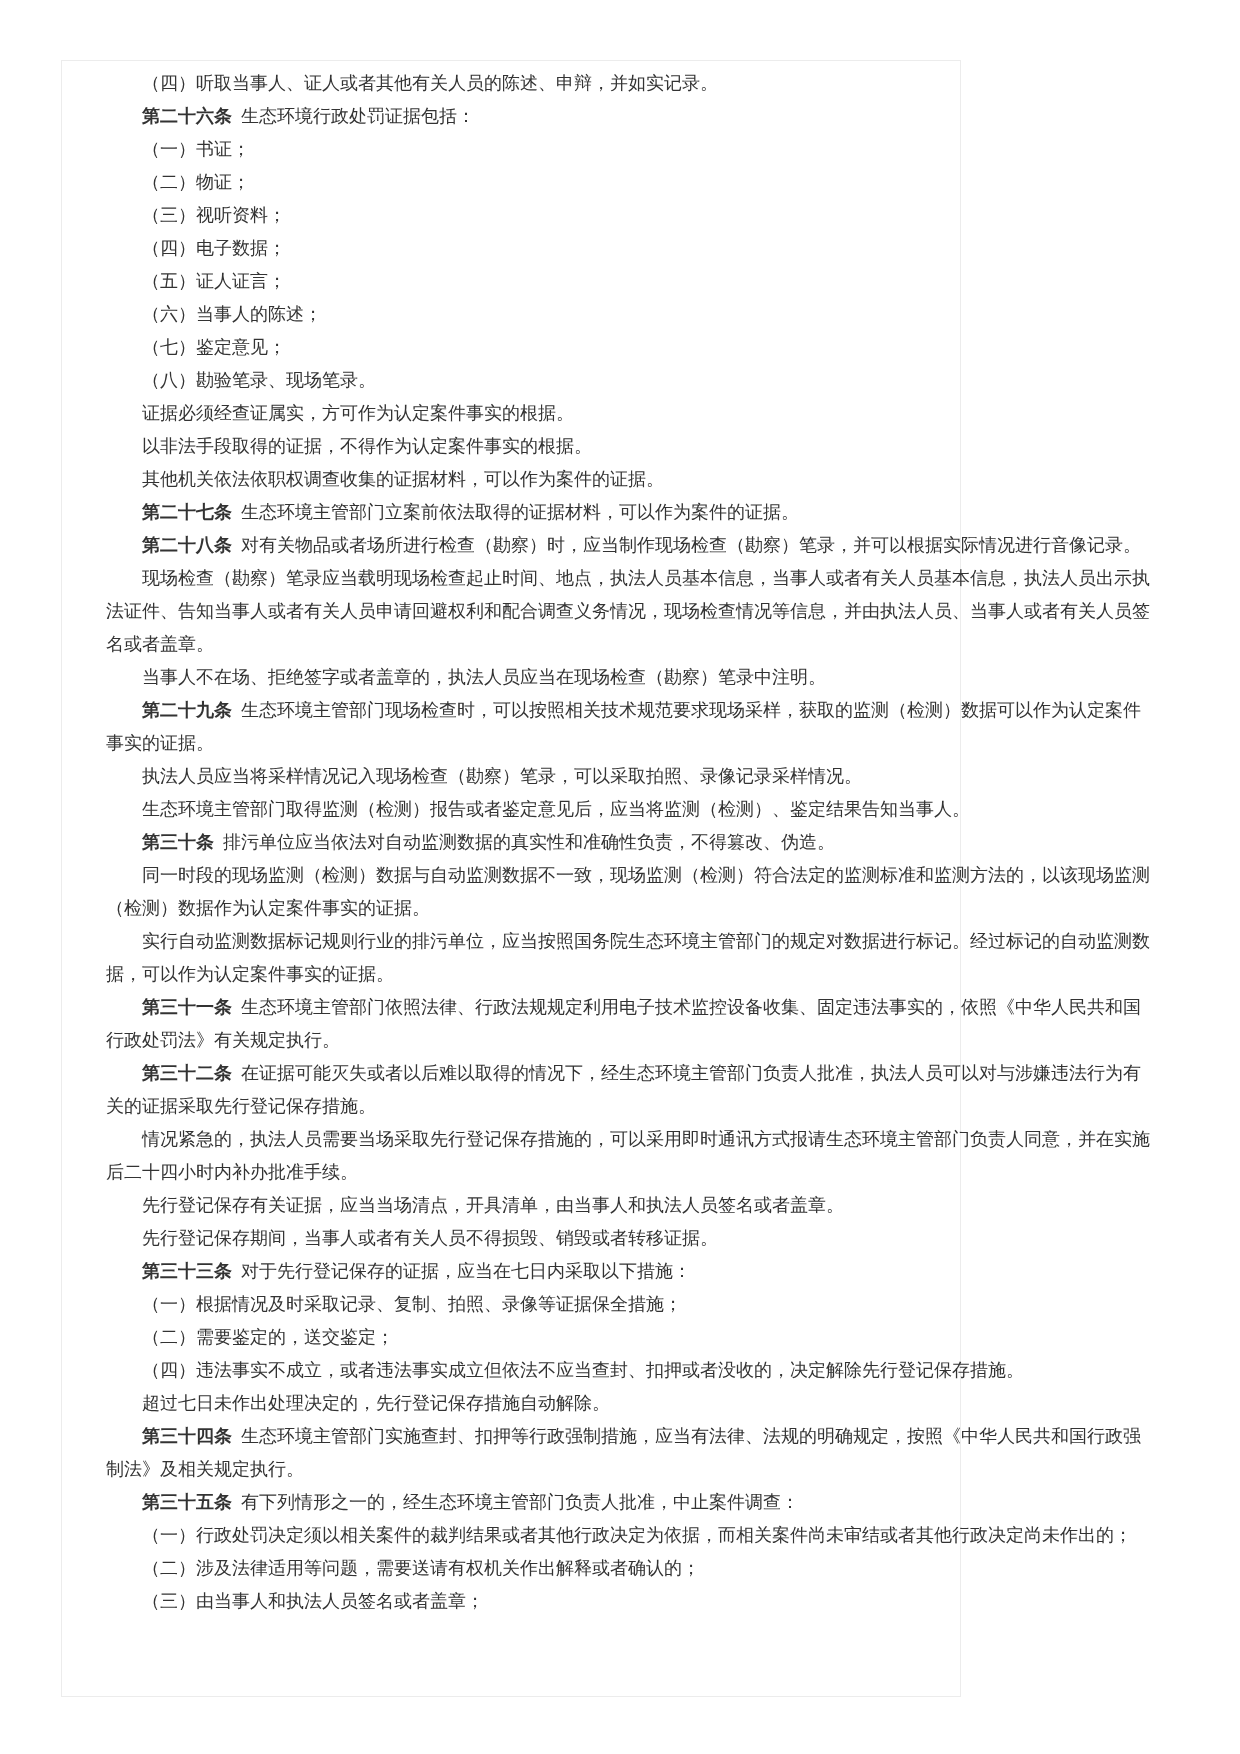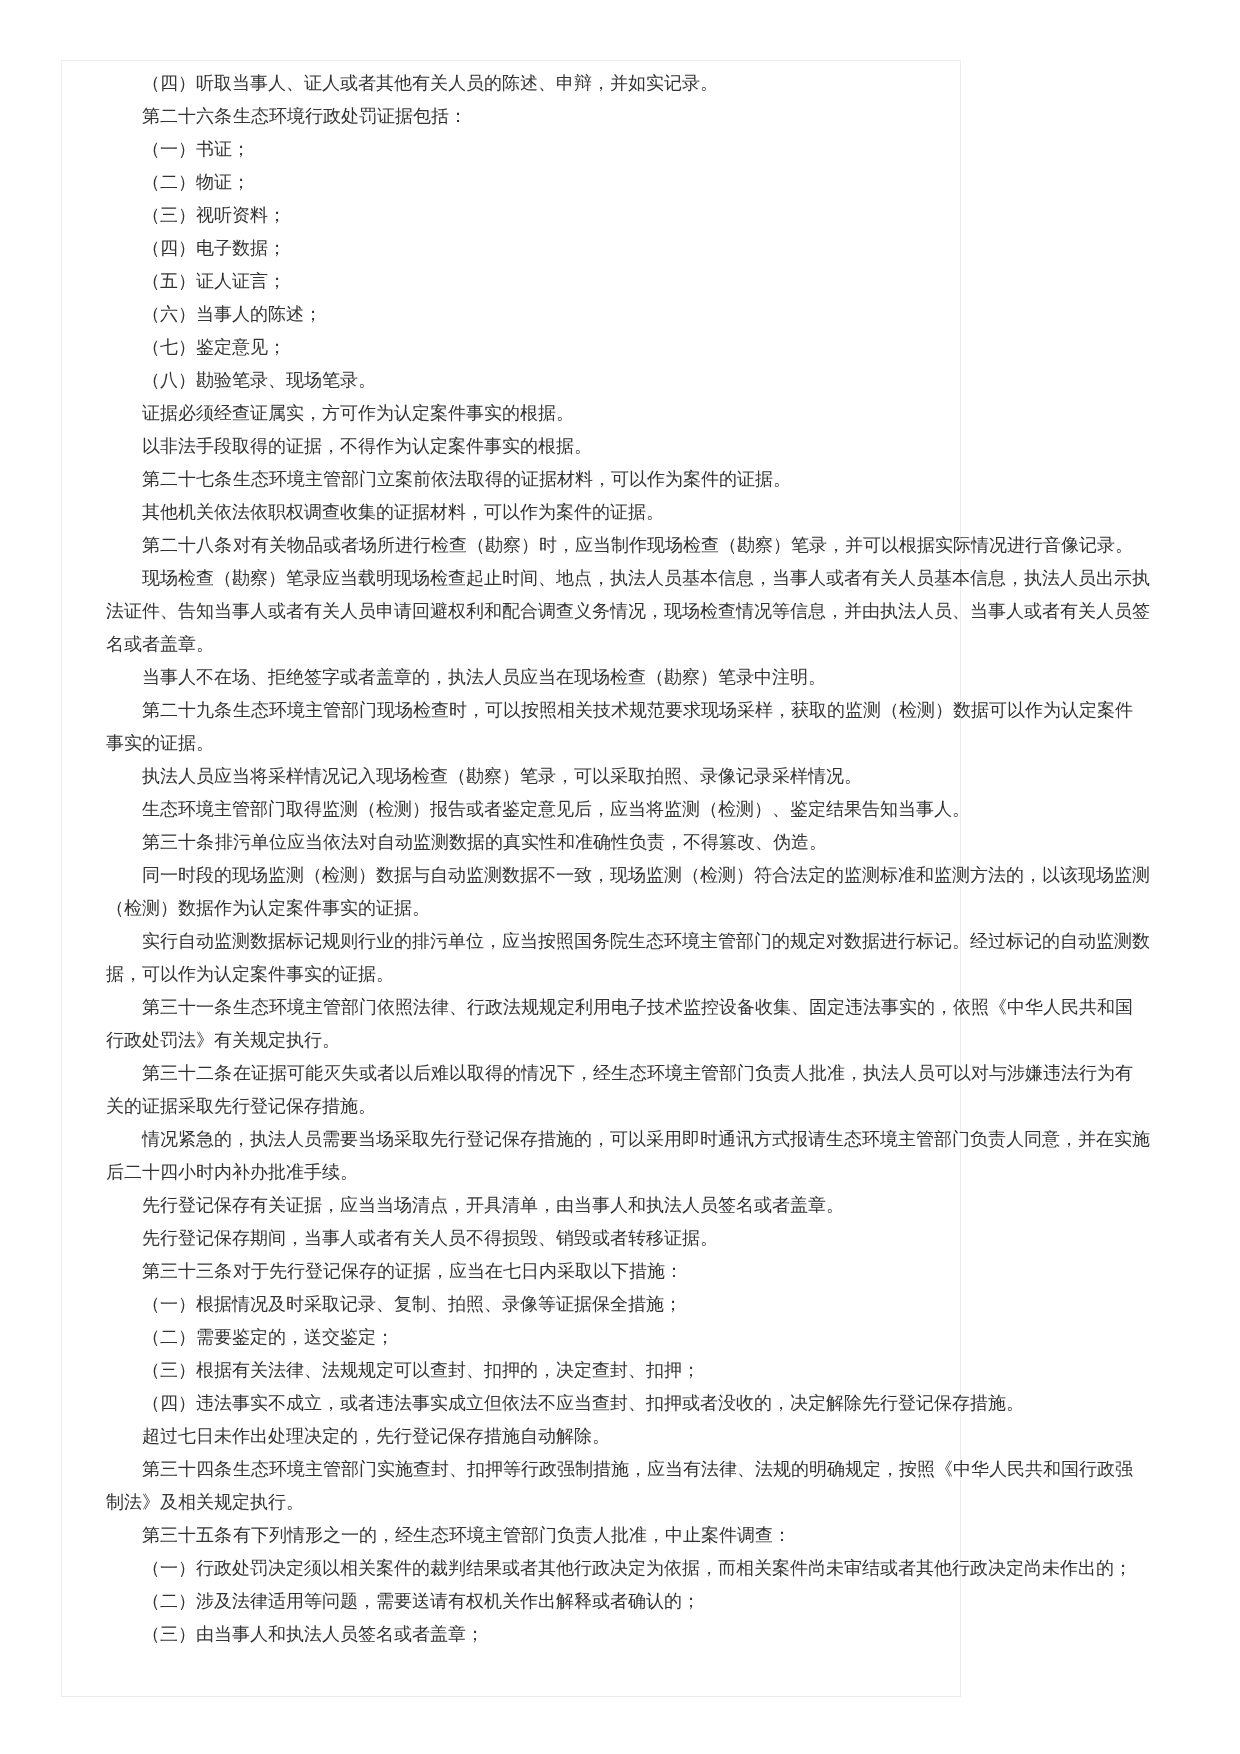--- a/index.html
+++ b/index.html
@@ -32,23 +32,23 @@
     margin: 0;
     padding: 0;
     font-size: 18px;
     line-height: 33px;
     color: #333333;
     text-indent: 2em;
     text-align: left;
     word-break: break-all;
   }
   p.para b.art {
-    font-weight: 400;
+    font-weight: 700;
     color: #333333;
-    margin-right: 1px;
+    margin-right: 9px;
   }
 </style>
 </head>
 <body>
 
 <div class="doc-card">
   <div class="doc-content">
   <p class="para"><span>（四）听取当事人、证人或者其他有关人员的陈述、申辩，并如实记录。</span></p>
 
   <p class="para"><b class="art">第二十六条</b><span>生态环境行政处罚证据包括：</span></p>
@@ -66,23 +66,23 @@
   <p class="para"><span>（六）当事人的陈述；</span></p>
 
   <p class="para"><span>（七）鉴定意见；</span></p>
 
   <p class="para"><span>（八）勘验笔录、现场笔录。</span></p>
 
   <p class="para"><span>证据必须经查证属实，方可作为认定案件事实的根据。</span></p>
 
   <p class="para"><span>以非法手段取得的证据，不得作为认定案件事实的根据。</span></p>
 
+  <p class="para"><span>其他机关依法依职权调查收集的证据材料，可以作为案件的证据。</span></p>
+
   <p class="para"><b class="art">第二十七条</b><span>生态环境主管部门立案前依法取得的证据材料，可以作为案件的证据。</span></p>
-
-  <p class="para"><span>其他机关依法依职权调查收集的证据材料，可以作为案件的证据。</span></p>
 
   <p class="para"><b class="art">第二十八条</b><span>对有关物品或者场所进行检查（勘察）时，应当制作现场检查（勘察）笔录，并可以根据实际情况进行音像记录。</span></p>
 
   <p class="para"><span>现场检查（勘察）笔录应当载明现场检查起止时间、地点，执法人员基本信息，当事人或者有关人员基本信息，执法人员出示执法证件、告知当事人或者有关人员申请回避权利和配合调查义务情况，现场检查情况等信息，并由执法人员、当事人或者有关人员签名或者盖章。</span></p>
 
   <p class="para"><span>当事人不在场、拒绝签字或者盖章的，执法人员应当在现场检查（勘察）笔录中注明。</span></p>
 
   <p class="para"><b class="art">第二十九条</b><span>生态环境主管部门现场检查时，可以按照相关技术规范要求现场采样，获取的监测（检测）数据可以作为认定案件事实的证据。</span></p>
 
   <p class="para"><span>执法人员应当将采样情况记入现场检查（勘察）笔录，可以采取拍照、录像记录采样情况。</span></p>
@@ -104,21 +104,20 @@
   <p class="para"><span>先行登记保存有关证据，应当当场清点，开具清单，由当事人和执法人员签名或者盖章。</span></p>
 
   <p class="para"><span>先行登记保存期间，当事人或者有关人员不得损毁、销毁或者转移证据。</span></p>
 
   <p class="para"><b class="art">第三十三条</b><span>对于先行登记保存的证据，应当在七日内采取以下措施：</span></p>
 
   <p class="para"><span>（一）根据情况及时采取记录、复制、拍照、录像等证据保全措施；</span></p>
 
   <p class="para"><span>（二）需要鉴定的，送交鉴定；</span></p>
 
-  <p class="para"><span>（三）根据有关法律、法规规定可以查封、扣押的，决定查封、扣押；</span></p>
 
   <p class="para"><span>（四）违法事实不成立，或者违法事实成立但依法不应当查封、扣押或者没收的，决定解除先行登记保存措施。</span></p>
 
   <p class="para"><span>超过七日未作出处理决定的，先行登记保存措施自动解除。</span></p>
 
   <p class="para"><b class="art">第三十四条</b><span>生态环境主管部门实施查封、扣押等行政强制措施，应当有法律、法规的明确规定，按照《中华人民共和国行政强制法》及相关规定执行。</span></p>
 
   <p class="para"><b class="art">第三十五条</b><span>有下列情形之一的，经生态环境主管部门负责人批准，中止案件调查：</span></p>
 
   <p class="para"><span>（一）行政处罚决定须以相关案件的裁判结果或者其他行政决定为依据，而相关案件尚未审结或者其他行政决定尚未作出的；</span></p>

